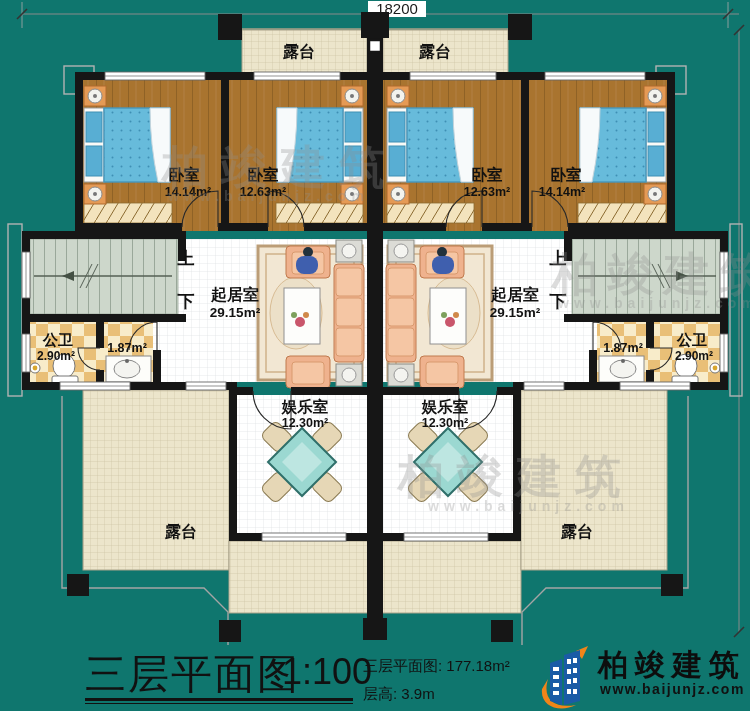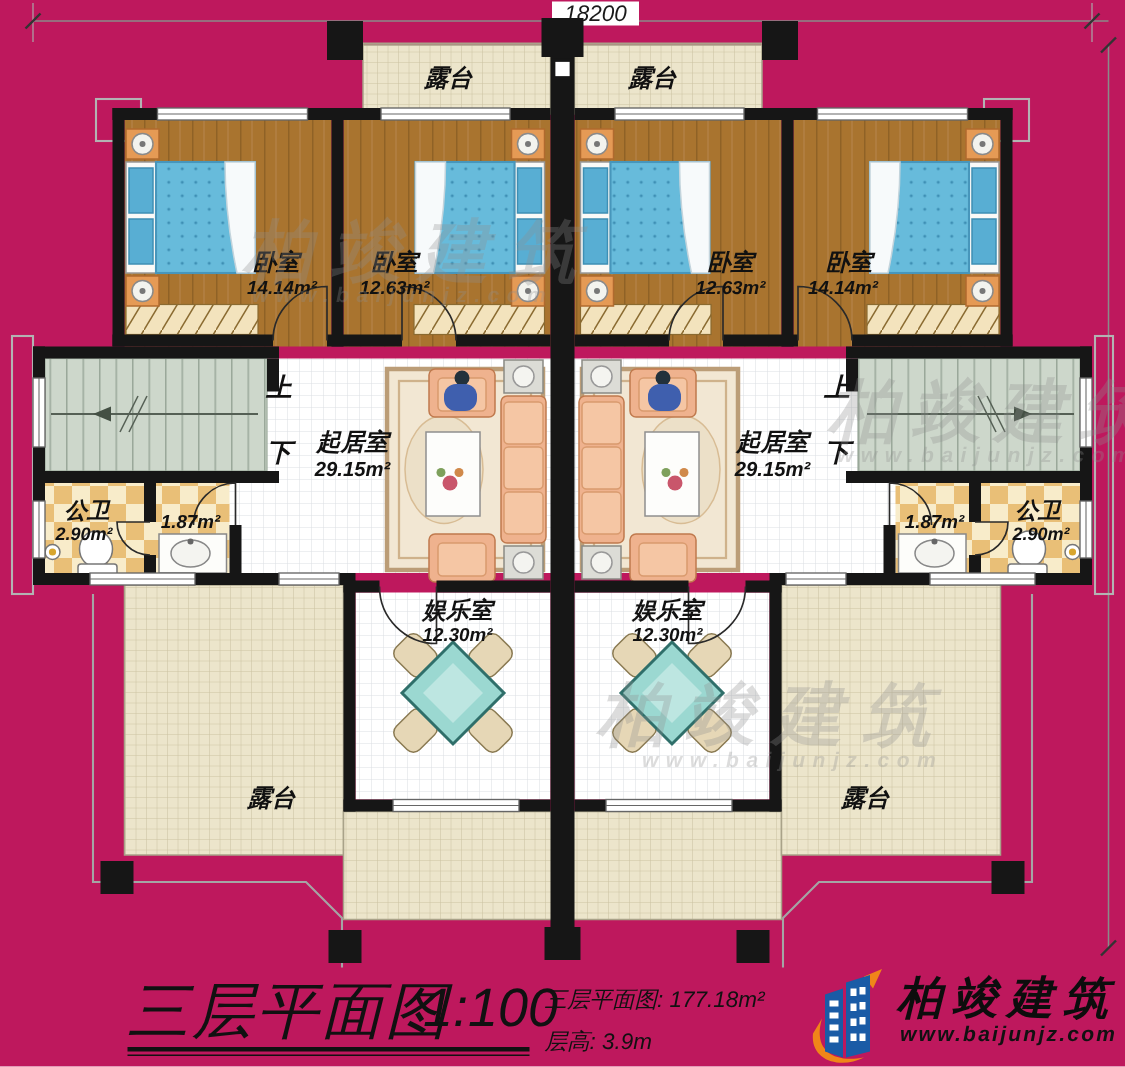--- a/index.html
+++ b/index.html
@@ -1,17 +1,17 @@
 <!DOCTYPE html>
 <html><head>
 <meta charset="utf-8">
 <style>
   html,body{margin:0;padding:0;background:#fff;}
-  #stage{position:relative;width:750px;height:711px;background:#be185d;overflow:hidden;
-         font-family:"Liberation Sans","DejaVu Sans",sans-serif;font-style:italic;}
+  #stage{position:relative;width:750px;height:711px;background:#0f766e;overflow:hidden;
+         font-family:"Liberation Sans","DejaVu Sans",sans-serif;}
   #plan{position:absolute;left:0;top:0;}
   .footer{position:absolute;left:0;top:645px;width:666px;height:66px;}
   .ftitle{position:absolute;left:85px;top:2px;font-size:41px;font-weight:500;color:#111;letter-spacing:2px;}
   .fscale{position:absolute;left:282px;top:6px;font-size:36px;font-weight:400;color:#111;}
   .uline1{position:absolute;left:85px;top:53px;width:268px;height:2.5px;background:#111;}
   .uline2{position:absolute;left:85px;top:58px;width:268px;height:1px;background:#111;}
   .finfo1{position:absolute;left:363px;top:12px;font-size:15px;color:#111;}
   .finfo2{position:absolute;left:363px;top:40px;font-size:15px;color:#111;}
   .logo{position:absolute;left:540px;top:-4px;width:210px;height:70px;}
   .logo-icon{position:absolute;left:0;top:2px;}

